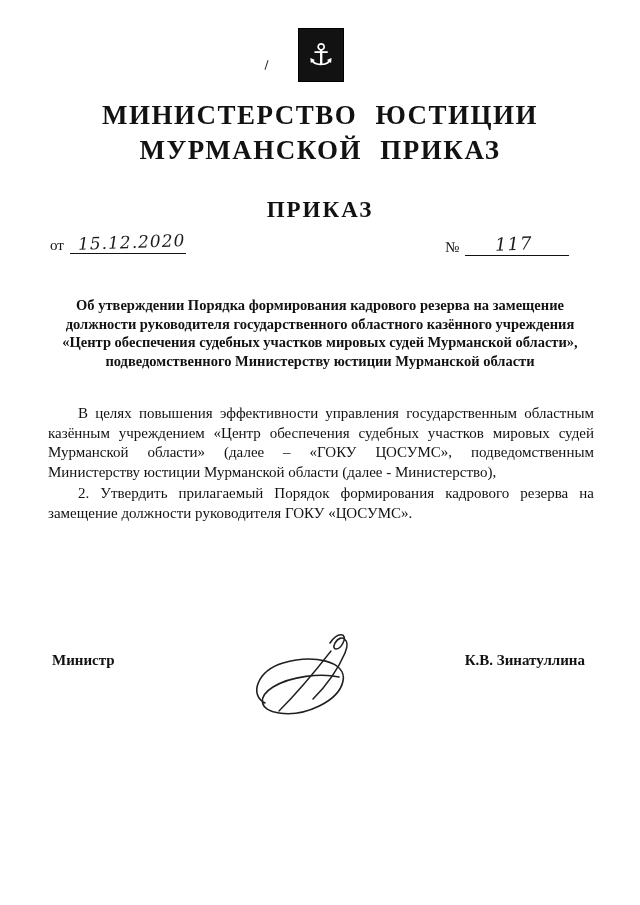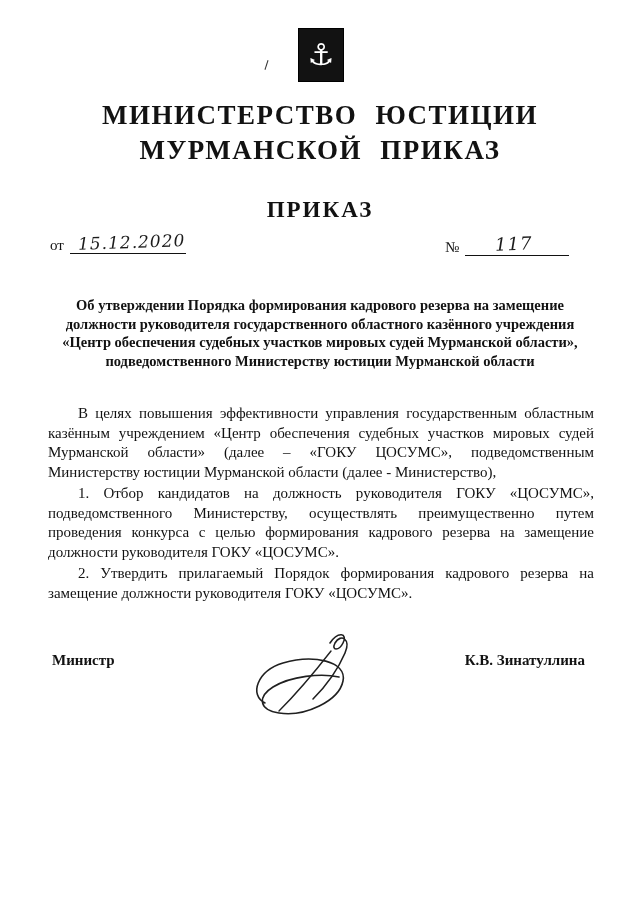--- a/index.html
+++ b/index.html
@@ -189,21 +189,20 @@
 
   <div class="num-block">
     <span>№</span><span class="fill-line"><span class="handwritten">117</span></span>
   </div>
 
 
   <div class="subject">Об утверждении Порядка формирования кадрового резерва на замещение должности руководителя государственного областного казённого учреждения «Центр обеспечения судебных участков мировых судей Мурманской области», подведомственного Министерству юстиции Мурманской области</div>
 
   <div class="body-text">
     <p class="intro">В целях повышения эффективности управления государственным областным казённым учреждением «Центр обеспечения судебных участков мировых судей Мурманской области» (далее – «ГОКУ ЦОСУМС», подведомственным Министерству юстиции Мурманской области (далее - Министерство),</p>
-    <p class="item">1. Отбор кандидатов на должность руководителя ГОКУ «ЦОСУМС», подведомственного Министерству, осуществлять преимущественно путем проведения конкурса с целью формирования кадрового резерва на замещение должности руководителя ГОКУ «ЦОСУМС».</p>
     <p class="item">2. Утвердить прилагаемый  Порядок формирования кадрового резерва на замещение должности руководителя ГОКУ «ЦОСУМС».</p>
   </div>
 
   <div class="sig-row">
     <span class="sig-position">Министр</span>
     <span class="sig-name">К.В. Зинатуллина</span>
   </div>
 
   <svg class="signature-svg" viewBox="0 0 160 105" fill="none" xmlns="http://www.w3.org/2000/svg">
     <path d="M95 18 C 103 6, 113 8, 108 18 C 104 26, 96 26, 100 18 C 106 8, 116 14, 110 28 C 104 42, 92 60, 78 74" stroke="#202020" stroke-width="1.6" fill="none" stroke-linecap="round"></path>

